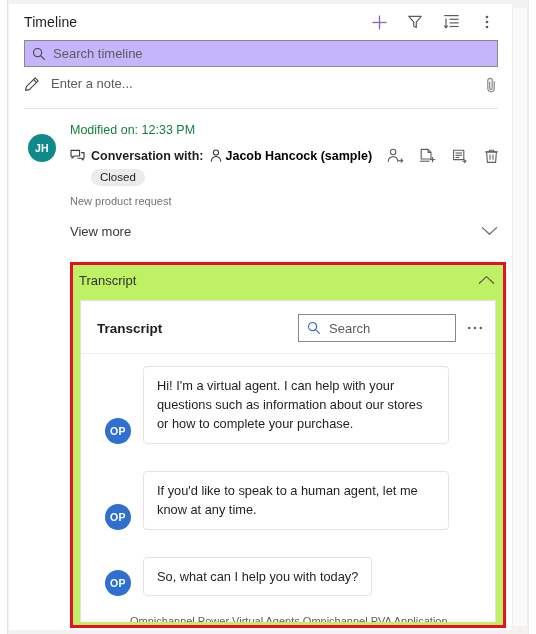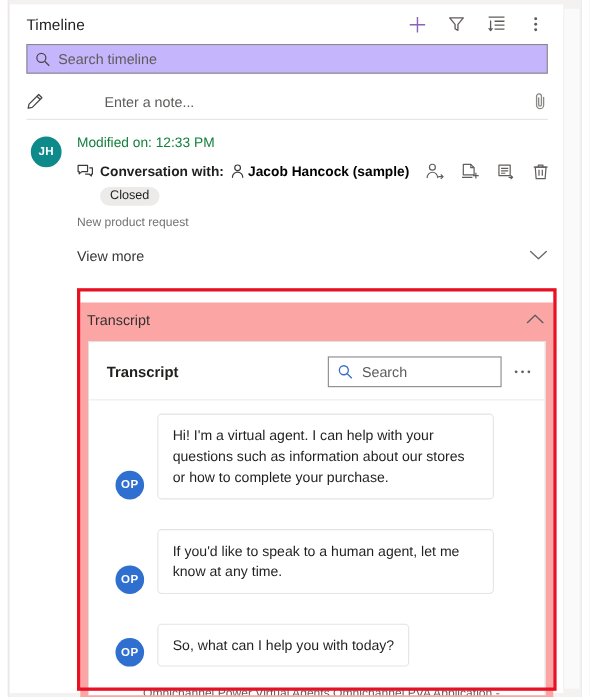--- a/index.html
+++ b/index.html
@@ -108,23 +108,21 @@
     font-size: 13px;
     color: #5e5c5a;
     margin-left: 7px;
   }
 
   
   .note-row {
     margin: 9px 14px 0 15px;
     height: 32px;
     display: flex;
-    align-items: center;
     border-bottom: 1px solid #e6e4e2;
-    gap: 44px;
   }
   .note-row .ph {
     font-size: 13px;
     color: #5e5c5a;
     margin-left: 11px;
   }
   .note-row .clip { margin-left: auto; }
 
   
   .entry {
@@ -134,21 +132,21 @@
   }
   .avatar {
     width: 28px; height: 28px;
     border-radius: 50%;
     background: #0f8a8a;
     color: #fff;
     font-size: 10.5px;
     font-weight: bold;
     display: flex; align-items: center; justify-content: center;
     flex: 0 0 28px;
-    margin-top: 3px;
+    margin-top: 13px;
     letter-spacing: .3px;
   }
   .entry-card {
     margin-left: 14px;
     flex: 1 1 auto;
     padding-right: 10px;
   }
   .modified {
     font-size: 12.5px;
     color: #15803d;
@@ -220,24 +218,24 @@
     border: 3px solid #e81123;
     box-sizing: border-box;
     pointer-events: none;
     z-index: 40;
   }
 
   
   .transcript-section {
     position: absolute;
     left: 73px;
-    top: 275px;
+    top: 265px;
     width: 430px;
     height: 360px;
-    background: #fca5a5;
+    background: #bef264;
     box-sizing: border-box;
     overflow: hidden;
   }
   .transcript-head {
     display: flex;
     align-items: center;
     height: 30px;
     padding: 0 8px 0 6px;
   }
   .transcript-head .t-label { font-size: 13px; color: #323130; }

